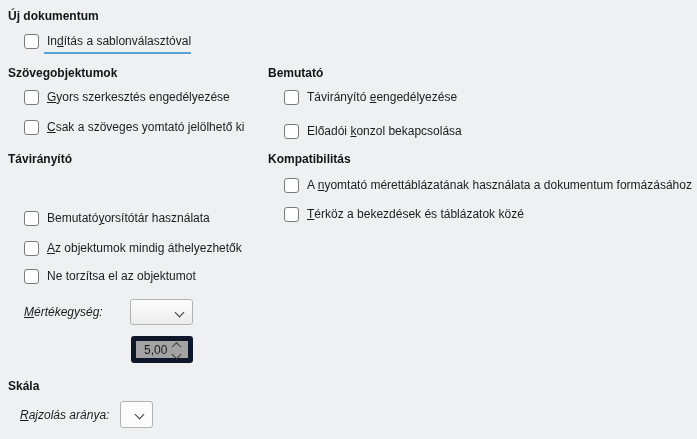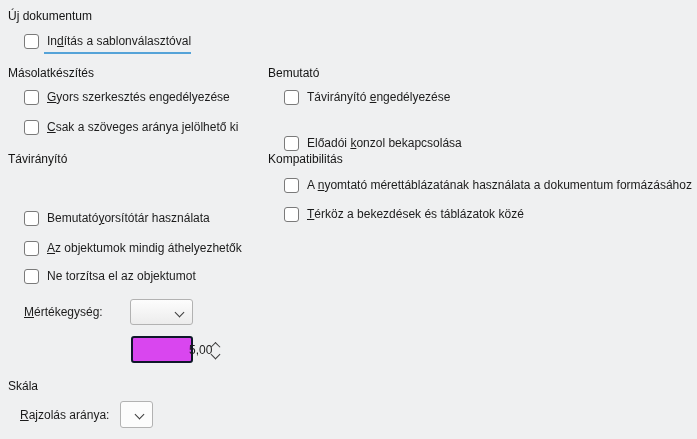--- a/index.html
+++ b/index.html
@@ -3,41 +3,41 @@
 <meta charset="utf-8">
 <style>
   html,body { margin:0; padding:0; }
   .screen {
     position:relative; width:697px; height:439px;
     background:#eff0f1;
     font-family:"Liberation Sans","DejaVu Sans",sans-serif;
     font-size:12px; color:#1c1c1c; overflow:hidden;
     -webkit-font-smoothing:antialiased;
   }
-  .hdr { position:absolute; font-weight:400; color:#141414; white-space:nowrap; }
+  .hdr { position:absolute; font-weight:700; color:#141414; white-space:nowrap; }
   .cbrow { position:absolute; display:flex; align-items:flex-start; height:16px; white-space:nowrap; }
   .cb {
     box-sizing:border-box; width:15px; height:15px; flex:none;
     background:#ffffff; border:1px solid #7a7a7a; border-radius:3px;
   }
   .lbl { margin-left:8px; white-space:nowrap; }
   .lbl u, .flabel u { text-decoration:underline; text-underline-offset:1px; }
   .focusline { position:absolute; height:2px; background:#55a3d8; }
-  .flabel { position:absolute; white-space:nowrap; }
+  .flabel { position:absolute; white-space:nowrap;font-style:italic; }
   .combobox {
     position:absolute; box-sizing:border-box;
     border:1px solid #b2b2b2; border-radius:3px;
     background:linear-gradient(#fdfdfd,#ececec);
     display:flex; align-items:center; justify-content:flex-end;
     padding-right:9px;
   }
   .spinbox {
     position:absolute; box-sizing:border-box;
-    border:2px solid #0f172a; border-radius:3px; background:#d946ef;
-    display:flex; align-items:center;padding-left:48px;
+    border:5px solid #0f172a; border-radius:3px; background:#a3a3a3;
+    display:flex; align-items:center;
   }
   .spinval { flex:1; padding-left:8px; }
   .spinbtns { display:flex; flex-direction:column; padding-right:8px; align-items:center; }
   .chev {
     display:block; width:6px; height:6px;
     border-right:1.5px solid #3c3c3c; border-bottom:1.5px solid #3c3c3c;
   }
   .chev.down { transform:rotate(45deg); }
   .chev.up   { transform:rotate(-135deg); }
   .spinbtns .chev.up   { margin-bottom:1px; transform:rotate(-135deg) translate(-1px,-1px); }
@@ -49,40 +49,40 @@
 <div class="screen">
 
   <div class="hdr" style="left:8px;top:9px">Új dokumentum</div>
 
   <div class="cbrow" style="left:24px;top:34px">
     <span class="cb"></span>
     <span class="lbl"><span>In</span><u>d</u><span>ítás a sablonválasztóval</span></span>
   </div>
   <div class="focusline" style="left:44px;top:52px;width:147px"></div>
 
-  <div class="hdr" style="left:8px;top:66px">Másolatkészítés</div>
+  <div class="hdr" style="left:8px;top:66px">Szövegobjektumok</div>
 
   <div class="cbrow" style="left:24px;top:90px">
     <span class="cb"></span>
     <span class="lbl"><span></span><u>G</u><span>yors szerkesztés engedélyezése</span></span>
   </div>
 
   <div class="cbrow" style="left:24px;top:120px">
     <span class="cb"></span>
-    <span class="lbl"><span></span><u>C</u><span>sak a szöveges aránya jelölhető ki</span></span>
+    <span class="lbl"><span></span><u>C</u><span>sak a szöveges yomtató jelölhető ki</span></span>
   </div>
 
   <div class="hdr" style="left:268px;top:66px">Bemutató</div>
 
   <div class="cbrow" style="left:284px;top:90px">
     <span class="cb"></span>
-    <span class="lbl"><span>Távirányító </span><u>e</u><span>ngedélyezése</span></span>
+    <span class="lbl"><span>Távirányító </span><u>e</u><span>engedélyezése</span></span>
   </div>
 
-  <div class="cbrow" style="left:284px;top:136px">
+  <div class="cbrow" style="left:284px;top:124px">
     <span class="cb"></span>
     <span class="lbl"><span>Előadói </span><u>k</u><span>onzol bekapcsolása</span></span>
   </div>
 
   <div class="hdr" style="left:8px;top:152px">Távirányító</div>
 
 
   <div class="cbrow" style="left:24px;top:211px">
     <span class="cb"></span>
     <span class="lbl"><span>Bemutató</span><u>y</u><span>orsítótár használata</span></span>

